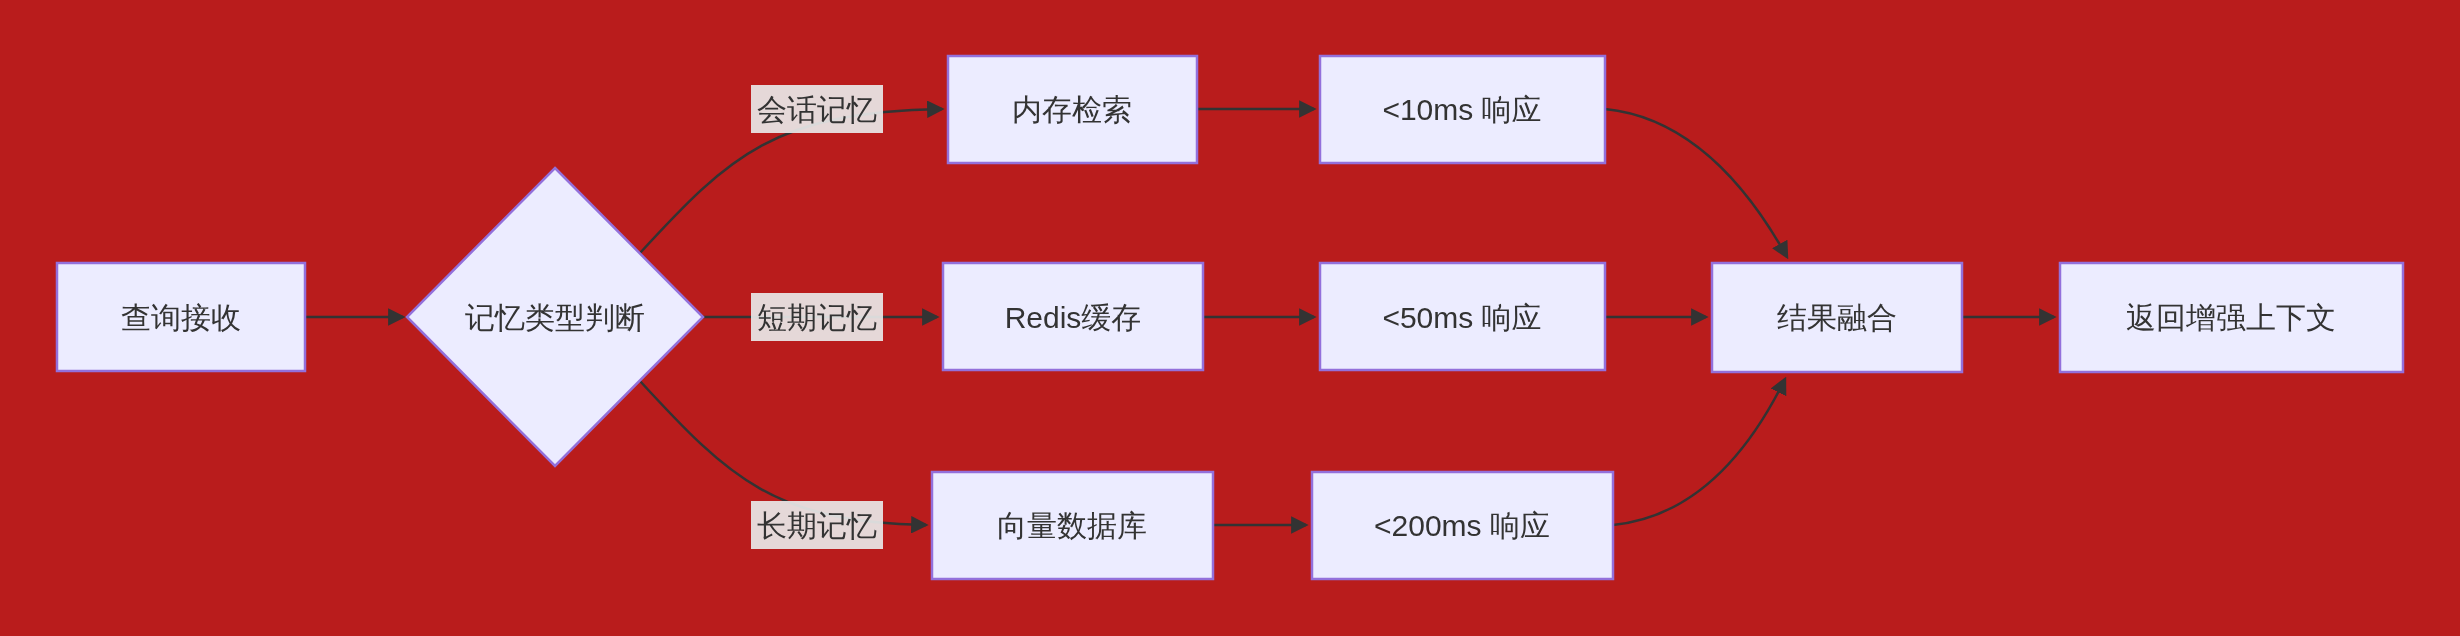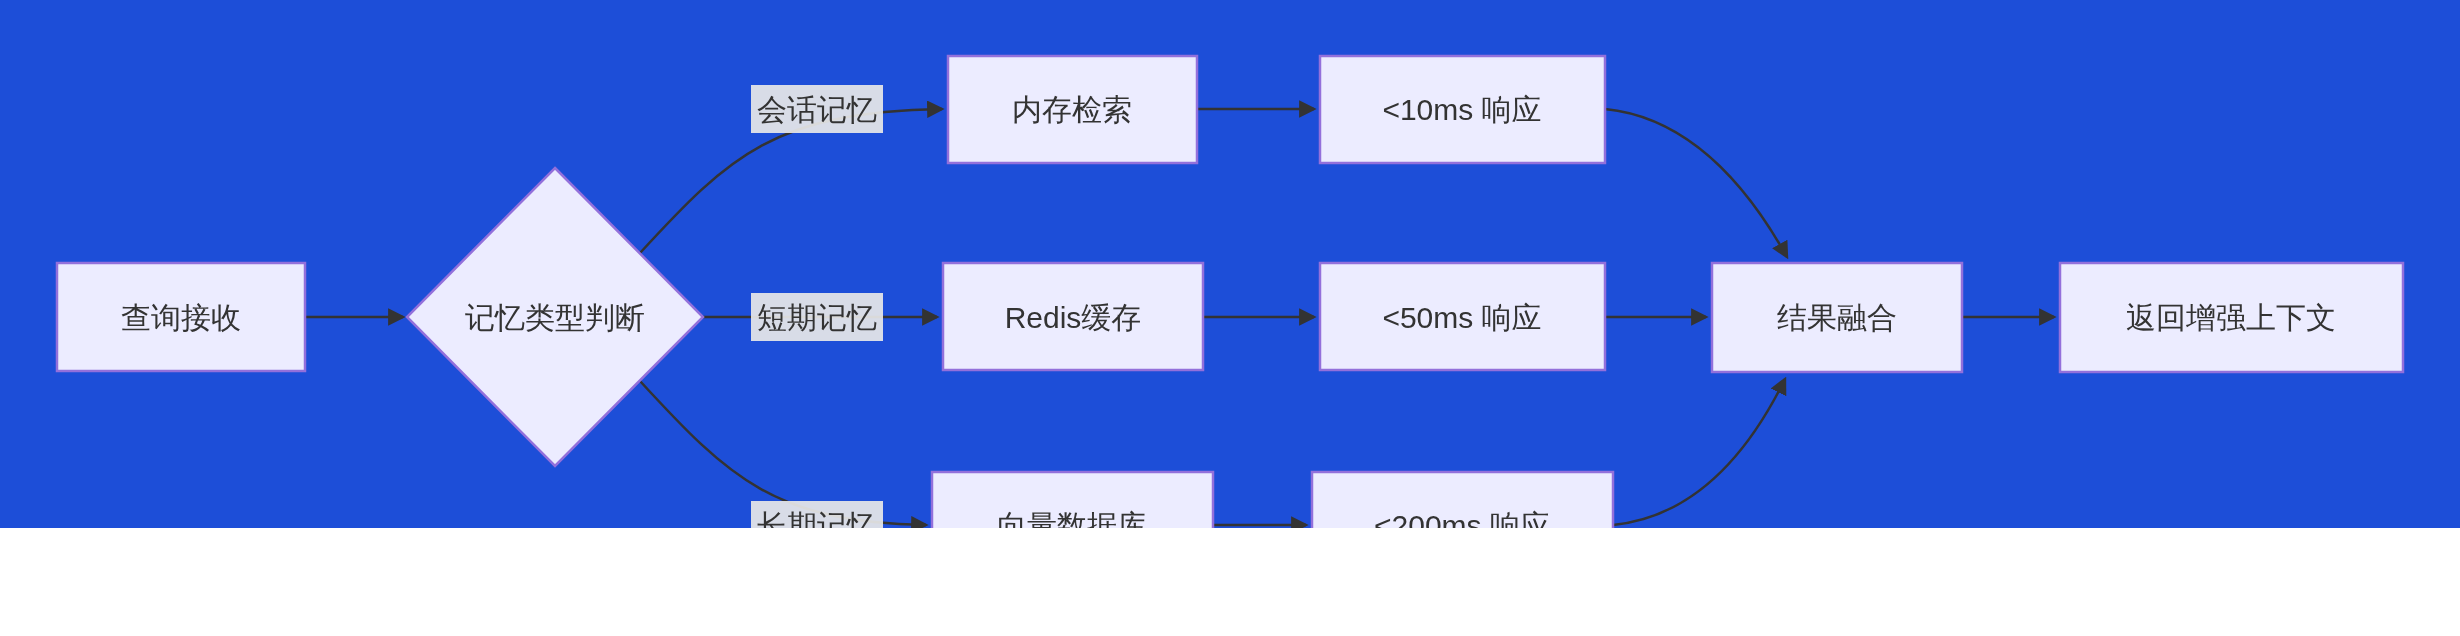--- a/index.html
+++ b/index.html
@@ -3,21 +3,21 @@
 <meta charset="utf-8">
 <style>
   :root{
     --node-fill:#ECECFF;
     --node-border:#9370DB;
     --edge:#333333;
     --text:#333333;
     --elabel-bg:#e8e8e8;
   }
   html,body{margin:0;padding:0;background:#ffffff;}
-  .canvas-wrap{width:2460px;height:528px;background:#1d4ed8;overflow:hidden;}
+  .canvas-wrap{width:2460px;height:636px;background:#b91c1c;overflow:hidden;}
   svg{display:block;font-family:"Liberation Sans","DejaVu Sans",sans-serif;}
   .node{fill:var(--node-fill);stroke:var(--node-border);stroke-width:2.5;}
   .label{fill:var(--text);font-size:30px;text-anchor:middle;dominant-baseline:central;}
   .edge{fill:none;stroke:var(--edge);stroke-width:2.5;}
   .elabel-bg{fill:var(--elabel-bg);opacity:0.92;}
   .elabel{fill:var(--text);font-size:30px;text-anchor:middle;dominant-baseline:central;}
   .arrowhead{fill:var(--edge);}
 </style>
 </head>
 <body>

